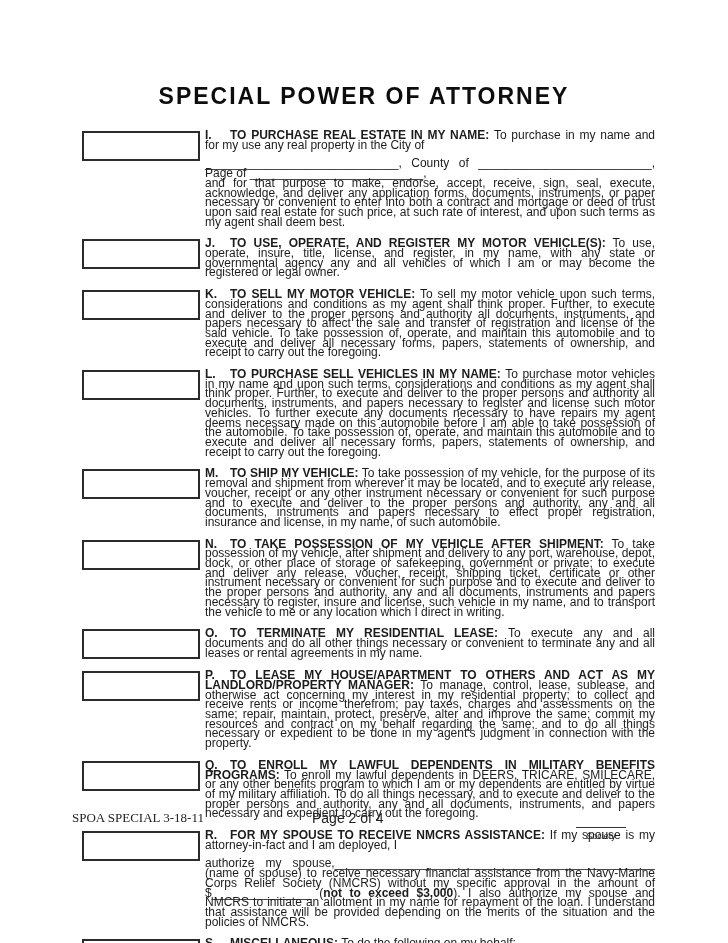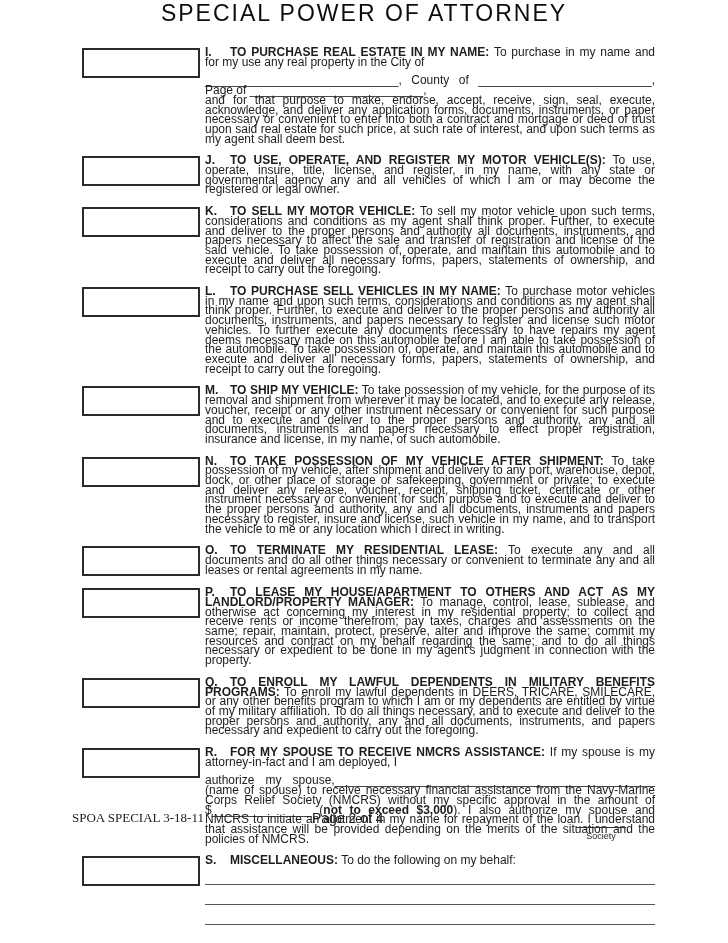--- a/index.html
+++ b/index.html
@@ -6,23 +6,24 @@
   .page {
     position: relative;
     width: 728px;
     height: 943px;
     background: #ffffff;
     color: #1c1c1c;
     font-family: "Liberation Sans", sans-serif;
     overflow: hidden;
   }
   .title {
+    padding-top: 83px;
     text-align: center;
     font-size: 23px;
-    font-weight: normal;
+    font-weight: bold;
     letter-spacing: 2px;
     color: #0d0d0d;
   }
   .content {
     padding: 21px 73px 0 82px;
   }
   .section {
     display: flex;
     align-items: flex-start;
     margin-bottom: 12px;

